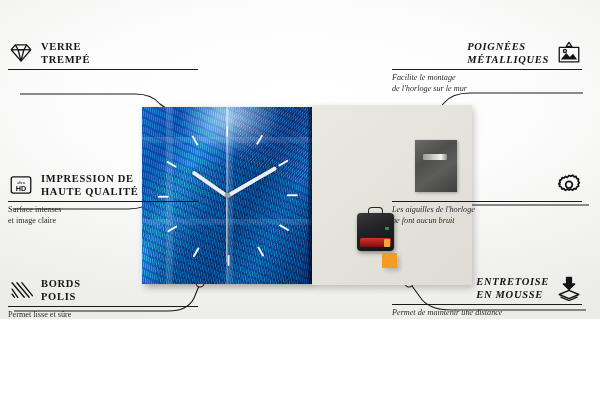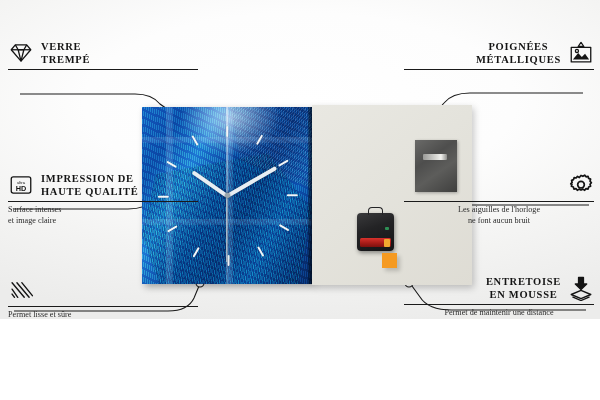--- a/index.html
+++ b/index.html
@@ -16,21 +16,21 @@
     overflow: hidden;
   }
   
   #wires { position: absolute; inset: 0; width: 600px; height: 400px; pointer-events: none; }
   #wires path { fill: none; stroke: #1a1a1a; stroke-width: 1.1; }
   #wires circle { fill: #ffffff; stroke: #1a1a1a; stroke-width: 1.1; }
 
   
   .feat { position: absolute; width: 190px; }
   .feat.left  { left: 8px;  text-align: left; }
-  .feat.right { right: 6px; text-align: center; }
+  .feat.right { right: 18px; text-align: left; font-style: italic; }
 
   .feat-head {
     display: flex; align-items: center; gap: 7px;
   }
   .feat.right .feat-head { flex-direction: row-reverse; }
 
   .feat-title {
     font-family: "Liberation Serif", serif;
     font-weight: bold;
     font-size: 10.5px;
@@ -298,20 +298,22 @@
         <svg viewBox="0 0 32 32">
             <g stroke="#141414" stroke-width="1.7" stroke-linecap="round">
           <path d="M5 7 L20 25"></path>
               <path d="M11 7 L26 25"></path>
               <path d="M17 7 L30 23"></path>
           <path d="M5 15 L12 25"></path>
               <path d="M5 21 L8 25"></path>
             </g>
           </svg>
       </span>
+      <span class="feat-title">BORDS
+POLIS</span>
     </div>
     <div class="feat-rule"></div>
     <div class="feat-desc">Permet lisse et sûre</div>
   </div>
 
   <div class="feat right" style="top:40px">
     <div class="feat-head">
       <span class="ico">
         <svg viewBox="0 0 32 32">
             <g fill="none" stroke="#141414" stroke-width="1.6" stroke-linejoin="round">
@@ -319,20 +321,22 @@
           <rect x="4" y="9" width="24" height="18"></rect>
           <path d="M6 24 L12.5 16 L17 21 L21 17 L26 24 Z" fill="#141414" stroke="none"></path>
           <circle cx="11" cy="13.5" r="1.9"></circle>
             </g>
           </svg>
       </span>
       <span class="feat-title">POIGNÉES
 MÉTALLIQUES</span>
     </div>
     <div class="feat-rule"></div>
+    <div class="feat-desc">Facilite le montage
+de l'horloge sur le mur</div>
   </div>
 
   <div class="feat right" style="top:172px">
     <div class="feat-head">
       <span class="ico">
         <svg viewBox="0 0 32 32">
           <path fill="none" stroke="#141414" stroke-width="2.1" stroke-linejoin="round" d="M16 4.2 l2.3 1.1 2.2-1.4 1.7 2 2.5-.5 .7 2.5 2.4 .9-.7 2.5 1.7 1.9-1.7 1.9 .7 2.5-2.4 .9-.7 2.5-2.5-.5-1.7 2-2.2-1.4-2.3 1.1-2.3-1.1-2.2 1.4-1.7-2-2.5 .5-.7-2.5-2.4-.9 .7-2.5L3.4 14.7 5.1 12.8 4.4 10.3l2.4-.9 .7-2.5 2.5 .5 1.7-2 2.2 1.4Z"></path>
           <circle cx="16" cy="15.6" r="4.1" fill="none" stroke="#141414" stroke-width="2.1"></circle>
         </svg>
       </span>

